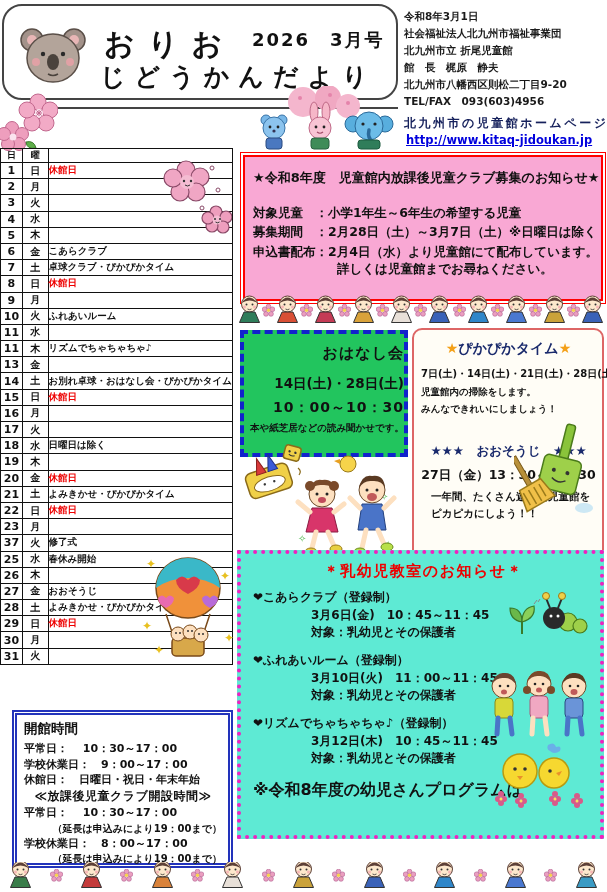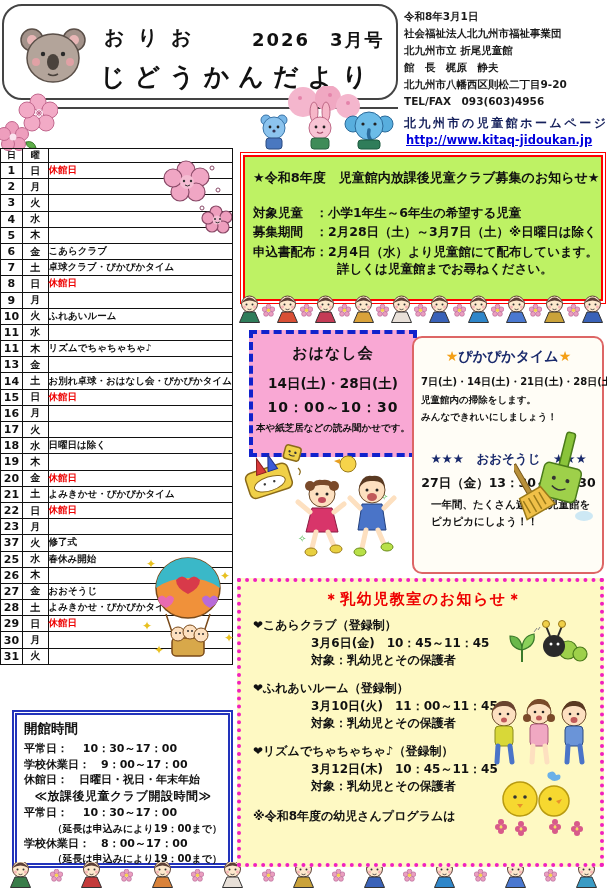--- a/index.html
+++ b/index.html
@@ -7,21 +7,21 @@
   #page {
     position:relative; width:607px; height:892px; margin:0 auto;
     background:#ffffff; overflow:hidden; font-family:"DejaVu Sans", sans-serif;
   }
   
   .title-box {
     position:absolute; left:2px; top:4px; width:396px; height:96px;
     border:2px solid #444; border-radius:20px; background:#fff;
   }
   .koala { position:absolute; left:16px; top:16px; }
-  .title-l1 { position:absolute; left:100px; top:18px; font-size:20px; font-weight:bold; letter-spacing:13px; color:#111; white-space:nowrap; }
+  .title-l1 { position:absolute; left:100px; top:18px; font-size:30px; font-weight:bold; letter-spacing:13px; color:#111; white-space:nowrap; }
   .title-issue { position:absolute; left:248px; top:22px; font-size:18px; font-weight:bold; letter-spacing:2px; color:#111; white-space:nowrap; }
   .title-l2 { position:absolute; left:96px; top:54px; font-size:25px; font-weight:bold; letter-spacing:9px; color:#111; white-space:nowrap;text-align:center; }
   .hdr-rule { position:absolute; left:58px; top:107px; width:340px; height:2px; background:#444; }
   .info-block { position:absolute; left:404px; top:8px; width:200px; color:#1a1a1a; }
   .info-block div { font-size:10.5px; font-weight:bold; line-height:1.62; white-space:nowrap; }
   .hp-label { position:absolute; left:404px; top:115px; font-size:12px; font-weight:bold; letter-spacing:2.5px; color:#16215c; white-space:nowrap; }
   .hp-url { position:absolute; left:406px; top:133px; font-size:11.5px; font-weight:bold; color:#0000dd; text-decoration:underline; white-space:nowrap; }
   .cal-label {
     position:absolute; left:62px; top:117px; width:150px; height:31px;
     border:3px solid #4fdbec; background:#fff; display:flex; align-items:center; justify-content:center;
@@ -45,65 +45,65 @@
     border:5px double #2233bb; background:#fff; padding:5px 6px 0 7px;
   }
   .hours .h-title { text-align:left; font-size:13.5px; font-weight:bold; color:#111; margin-bottom:3px; }
   .hours .h-line { font-size:11px; font-weight:bold; color:#111; line-height:1.42; white-space:nowrap; }
   .hours .h-sub { font-size:12px; font-weight:bold; color:#111; text-align:center; letter-spacing:0.5px; line-height:1.45; white-space:nowrap; }
   .hours .h-ind { font-size:10px; font-weight:bold; color:#111; text-align:right; line-height:1.5; white-space:nowrap; }
   
   .recruit {
     position:absolute; left:243px; top:155px; width:360px; height:146px;
     border:2px solid #ff0000; outline:1px solid #ff0000; outline-offset:2px;
-    background:#bef264; padding:12px 8px 0 8px;
+    background:#f9a8d4; padding:12px 8px 0 8px;
   }
   .recruit .r-title { text-align:center; font-size:13px; font-weight:bold; color:#111; white-space:nowrap; margin-bottom:16px; }
   .recruit .r-line { font-size:12.5px; font-weight:bold; color:#111; line-height:1.55; white-space:nowrap; }
   .recruit .r-ind { font-size:12.5px; font-weight:bold; color:#111; padding-left:84px; white-space:nowrap; }
   
   .doll-row { position:absolute; display:flex; align-items:flex-end; justify-content:space-around; overflow:hidden; }
   #dollrow1 { left:237px; top:293px; width:368px; height:34px; }
   #dollrow2 { left:0px; top:862px; width:607px; height:30px; }
   
   .ohanashi {
-    position:absolute; left:249px; top:330px; width:168px; height:127px;
-    border:4px dashed #1122cc; background:#f9a8d4; padding-top:10px; text-align:center;
+    position:absolute; left:240px; top:330px; width:168px; height:127px;
+    border:4px dashed #1122cc; background:#22c55e; padding-top:10px; text-align:right;
   }
   .ohanashi .o-title { font-size:15px; font-weight:bold; color:#111; margin-bottom:12px; letter-spacing:1px; }
   .ohanashi .o-dates { font-size:13.5px; font-weight:bold; color:#111; margin-bottom:6px; white-space:nowrap; }
   .ohanashi .o-time { font-size:14px; font-weight:bold; color:#111; margin-bottom:5px; letter-spacing:1px; white-space:nowrap; }
   .ohanashi .o-desc { font-size:9.5px; font-weight:bold; color:#111; white-space:nowrap; }
   .crayon { position:absolute; left:238px; top:438px; }
   .dance-kids { position:absolute; left:288px; top:452px; }
   
   .pika {
-    position:absolute; left:412px; top:336px; width:192px; height:238px;
+    position:absolute; left:412px; top:328px; width:192px; height:238px;
     border:2.5px solid #dd6666; border-radius:10px; background:#fffdf6; padding:10px 6px 18px 7px;
   }
   .pika .p-title { text-align:center; font-size:14px; font-weight:bold; color:#1a2a6c; margin-bottom:9px; white-space:nowrap; }
   .pika .star { color:#f4a018; }
   .pika .p-dates { font-size:10px; font-weight:bold; color:#111; text-align:center; white-space:nowrap; margin-bottom:3px; }
   .pika .p-time { font-size:13px; font-weight:bold; color:#111; text-align:center; letter-spacing:1px; margin-bottom:3px; }
   .pika .p-desc { font-size:9.5px; font-weight:bold; color:#111; line-height:1.75; white-space:nowrap; }
   .pika .p-osouji-title { font-size:12.5px; font-weight:bold; color:#1a2a6c; text-align:center; margin-top:26px; margin-bottom:7px; white-space:nowrap; }
   .pika .p-osouji-dt { font-size:12.5px; font-weight:bold; color:#111; text-align:center; margin-bottom:4px; white-space:nowrap; }
   .pika .p-osouji-desc { font-size:10.5px; font-weight:bold; color:#111; padding-left:10px; line-height:1.6; white-space:nowrap; }
   .broom { position:absolute; right:6px; top:92px; }
   
   .infant {
-    position:absolute; left:237px; top:578px; width:367px; height:289px;
-    border:4px dotted #f020c0; background:#fef9c3; padding:8px 6px 0 12px;
+    position:absolute; left:237px; top:550px; width:367px; height:289px;
+    border:4px dotted #f020c0; background:#5eead4; padding:8px 6px 0 12px;
   }
   .infant .i-title { text-align:center; font-size:15px; font-weight:bold; color:#ee0000; letter-spacing:1.5px; margin-bottom:8px; white-space:nowrap; }
   .infant .prog { margin-bottom:11px; }
   .infant .pg-name { font-size:12px; font-weight:bold; color:#111; white-space:nowrap; }
   .infant .pg-dt { font-size:12px; font-weight:bold; color:#111; padding-left:58px; line-height:1.5; white-space:nowrap; }
   .infant .pg-target { font-size:12px; font-weight:bold; color:#111; padding-left:58px; line-height:1.4; white-space:nowrap; }
-  .infant .i-note1 { font-size:12px; font-weight:bold; color:#111; margin-top:14px; white-space:nowrap; }
+  .infant .i-note1 { font-size:16px; font-weight:bold; color:#111; margin-top:14px; white-space:nowrap; }
   .infant .i-note2 { font-size:12px; font-weight:bold; color:#111; margin-top:10px; padding-left:22px; white-space:nowrap; }
   .caterpillar { position:absolute; right:10px; top:28px; }
   .walk-kids { position:absolute; right:6px; top:110px; }
   .chicks { position:absolute; right:14px; top:185px; }
 </style>
 </head>
 <body>
 
 <div id="page">
 

